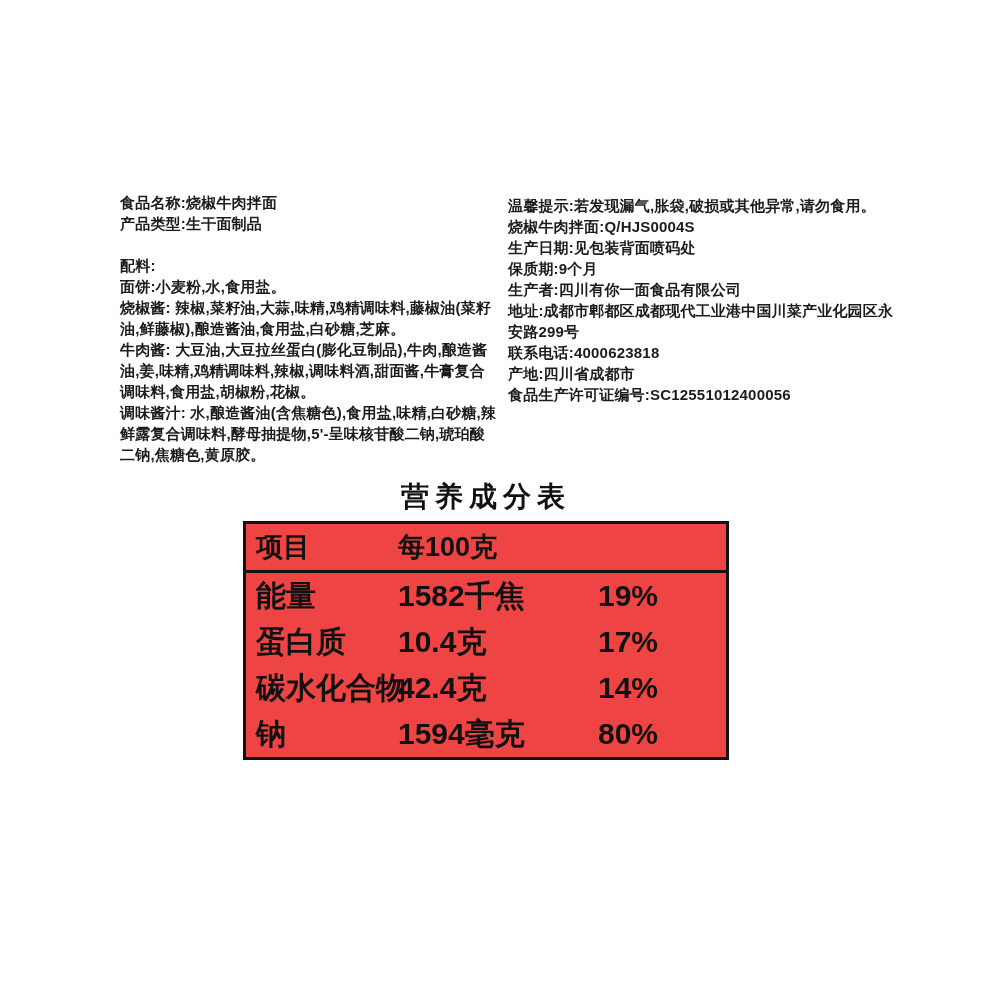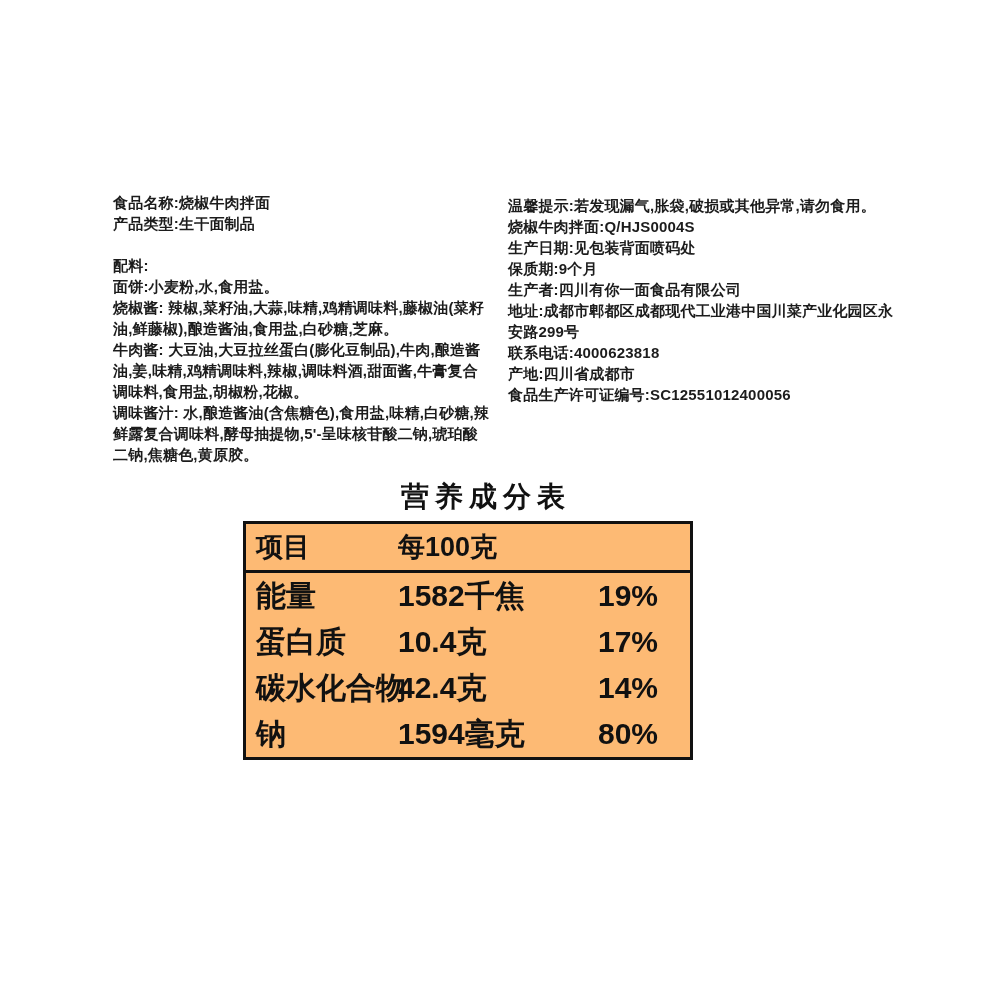--- a/index.html
+++ b/index.html
@@ -15,42 +15,42 @@
 
   
   .col p {
     margin: 0;
     font-size: 15px;
     line-height: 21px;
     font-weight: 600;
     letter-spacing: 0.2px;
     word-break: break-all;
   }
-  .left-col  { position: absolute; left: 113px; top: 192px; width: 380px; }
+  .left-col  { position: absolute; left: 120px; top: 192px; width: 380px; }
   .right-col { position: absolute; left: 508px; top: 195px; width: 392px; }
   .gap-above { margin-top: 21px !important; }
 
   
   .nt-title {
     position: absolute;
     left: 243px; top: 478px; width: 486px;
     text-align: center;
     font-size: 28px;
     font-weight: 700;
     color: #111;
     letter-spacing: 6px;
   }
 
   
   .nt {
     position: absolute;
-    left: 243px; top: 521px; width: 450px;
+    left: 243px; top: 521px; width: 486px;
     border: 3px solid #111;
     box-sizing: border-box;
-    background: #fdba74;
+    background: #ef4444;
   }
   .nt-row {
     display: flex;
     align-items: center;
     height: 46px;
     font-weight: 700;
     color: #111;
     font-size: 30px;
     white-space: nowrap;
   }

